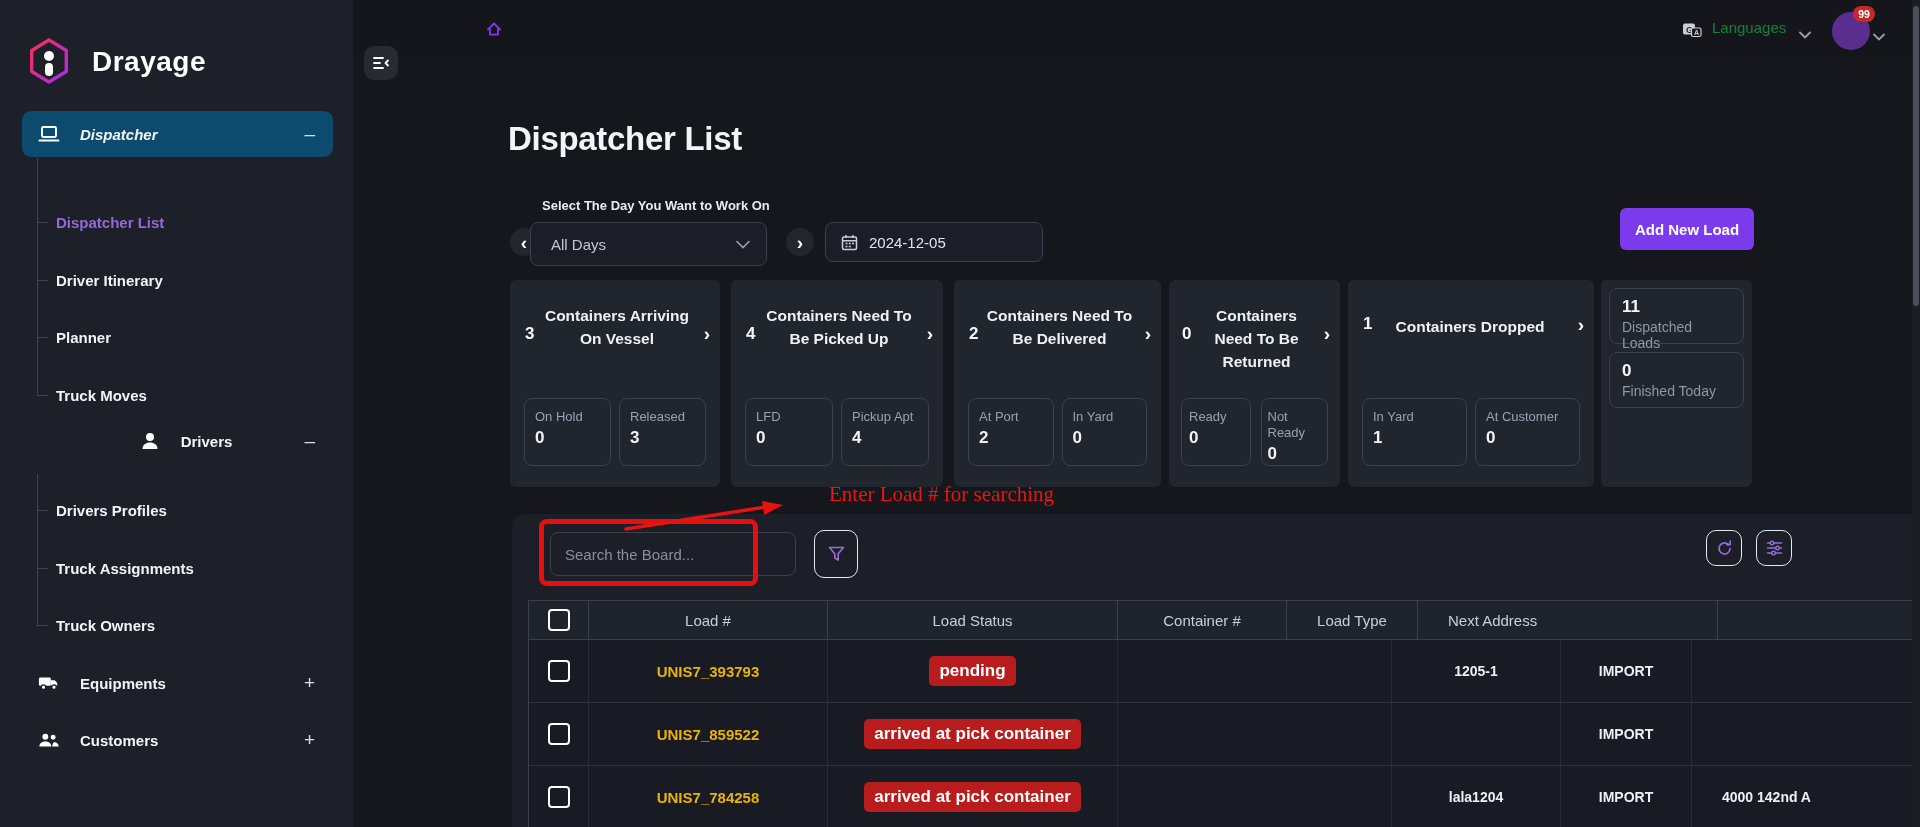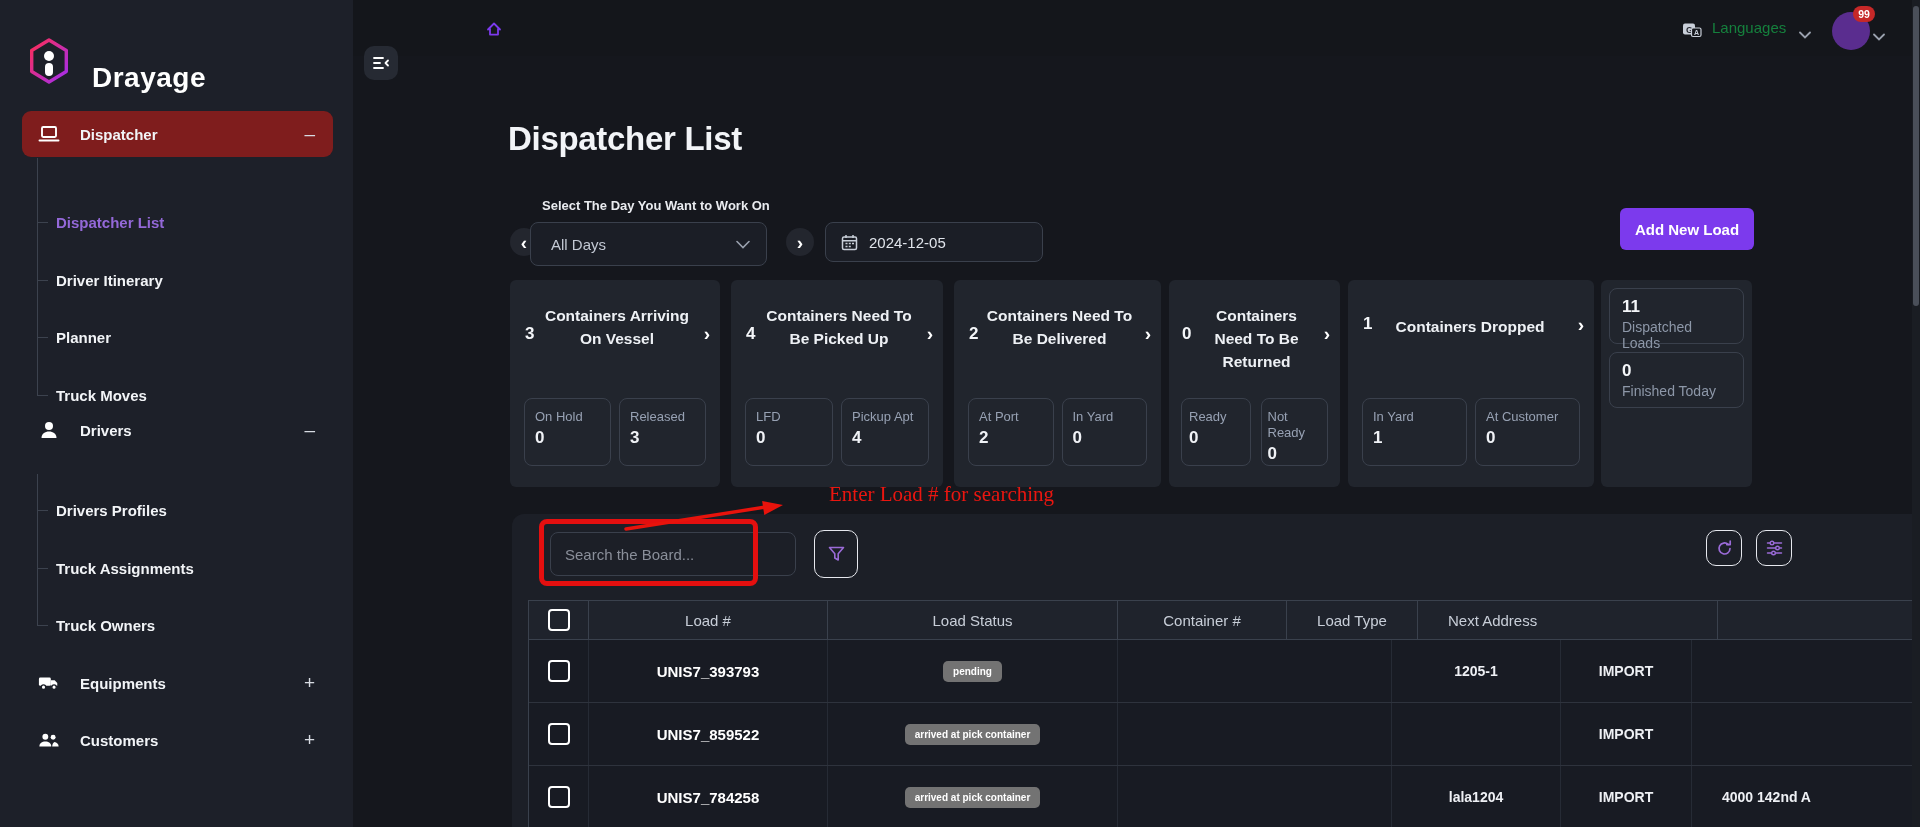--- a/index.html
+++ b/index.html
@@ -6,21 +6,21 @@
   #stage{position:relative;width:1920px;height:827px;overflow:hidden;
     background:#15171d;font-family:"Liberation Sans",sans-serif;color:#eef0f4;}
   .abs{position:absolute;}
   
   #topbar{left:353px;top:0;width:1567px;height:56px;background:#14161b;}
   
   #sidebar{left:0;top:0;width:353px;height:827px;background:#1d2029;}
   .brand-name{font-size:28px;font-weight:700;letter-spacing:.5px;color:#fff;}
   .parent-item{position:absolute;left:22px;width:311px;height:46px;border-radius:9px;
     display:flex;align-items:center;cursor:pointer;}
-  .parent-item.active{background:#7f1d1d;}
+  .parent-item.active{background:#0c4a6e;font-style:italic;}
   .parent-item .p-icon{width:22px;height:22px;margin-left:16px;display:flex;align-items:center;justify-content:center;}
   .parent-item .p-label{margin-left:20px;font-size:15px;font-weight:700;color:#f2f4f7;}
   .parent-item .p-toggle{position:absolute;right:18px;font-size:19px;color:#d7dbe2;font-weight:400;}
   .tree-line{position:absolute;left:37px;width:0;border-left:1.5px solid #3c424e;}
   .child-item{position:absolute;left:45px;width:265px;height:22px;display:flex;align-items:center;
     padding-left:11px;box-sizing:border-box;cursor:pointer;font-size:15px;font-weight:700;color:#f2f4f7;}
   .child-item::before{content:"";position:absolute;left:-8px;top:50%;width:11px;height:0;border-top:1.5px solid #3c424e;}
   .child-item.active{color:#9468d8;}
   
   .page-title{font-size:33px;font-weight:600;letter-spacing:-.3px;color:#f2f4f7;}
@@ -58,22 +58,22 @@
     border-left:1px solid #3a414d;box-sizing:border-box;}
   .trow{display:flex;width:1463px;}
   .thead{height:38px;background:#1f232c;border-top:1px solid #3a414d;border-bottom:1px solid #3a414d;}
   .thead .cell{border-right:1px solid #3a414d;font-size:15px;font-weight:500;color:#c8ced8;}
   .tbody-row{height:62px;background:#181b23;border-bottom:1px solid #2e333d;}
   .tbody-row .cell{border-right:1px solid #262b35;}
   .cell{display:flex;align-items:center;justify-content:center;box-sizing:border-box;overflow:hidden;}
   .c0{width:60px;} .c1{width:239px;} .c2{width:290px;} .c3{width:274px;} .c4{width:169px;} .c5{width:131px;}
   .c6{width:300px;justify-content:flex-start;padding-left:30px;}
   .cb{width:18px;height:18px;border:2px solid #fff;border-radius:4px;background:transparent;cursor:pointer;}
-  .load-link{color:#ffffff;font-size:15px;font-weight:600;cursor:pointer;}
-  .badge{background:#737373;color:#fff;font-size:10px;font-weight:700;padding:5px 10px;border-radius:5px;white-space:nowrap;}
+  .load-link{color:#eab308;font-size:15px;font-weight:600;cursor:pointer;}
+  .badge{background:#b91c1c;color:#fff;font-size:17px;font-weight:700;padding:5px 10px;border-radius:5px;white-space:nowrap;}
   .val{font-size:14px;font-weight:700;color:#eef0f4;white-space:nowrap;}
   
   .annotation-text{font-family:"Liberation Serif",serif;font-size:21px;color:#ea1610;white-space:nowrap;}
   .red-rect{border:5px solid #e40f0f;border-radius:8px;}
   
   .tb-text{font-size:15px;color:#15803d;}
   .avatar{width:38px;height:38px;border-radius:50%;background:#5a2d8f;}
   .noti{position:absolute;width:22px;height:16px;background:#c62828;border-radius:8px;
     display:flex;align-items:center;justify-content:center;font-size:10.5px;font-weight:700;color:#fff;}
   #scrollbar-track{left:1912px;top:0;width:8px;height:827px;background:#1a1d23;}
@@ -120,39 +120,39 @@
             <linearGradient id="hexg" x1="0" y1="0" x2="1" y2="1">
           <stop offset="0" stop-color="#ff2d55"></stop>
               <stop offset="1" stop-color="#a12df0"></stop>
             </linearGradient>
           </defs>
         <polygon points="23,4 40.3,14.5 40.3,35.5 23,46 5.7,35.5 5.7,14.5" fill="none" stroke="url(#hexg)" stroke-width="3.4" stroke-linejoin="round"></polygon>
         <circle cx="23" cy="20" r="5" fill="#fff"></circle>
         <rect x="19" y="27" width="8" height="13" rx="4" fill="#fff"></rect>
       </svg>
     </span>
-    <span class="abs brand-name" style="left:92px;top:62px;">Drayage</span>
+    <span class="abs brand-name" style="left:92px;top:46px;">Drayage</span>
 
     <div class="parent-item active" style="top:111px;">
       <span class="p-icon">
         <svg width="22" height="20" viewBox="0 0 22 20">
             <rect x="4" y="3" width="14" height="10" rx="1.2" fill="none" stroke="#fff" stroke-width="1.9"></rect>
             <path d="M1.5 16.5h19" stroke="#fff" stroke-width="1.9" stroke-linecap="round"></path>
           </svg>
       </span>
       <span class="p-label">Dispatcher</span>
       <span class="p-toggle">–</span>
     </div>
     <div class="tree-line" style="top:158px;height:237px;"></div>
     <div class="child-item active" style="top:211px;">Dispatcher List</div>
     <div class="child-item" style="top:269px;">Driver Itinerary</div>
     <div class="child-item" style="top:326px;">Planner</div>
     <div class="child-item" style="top:384px;">Truck Moves</div>
 
-    <div class="parent-item" style="top:407px;">
+    <div class="parent-item" style="top:418px;justify-content:center;">
       <span class="p-icon">
         <svg width="22" height="22" viewBox="0 0 22 22">
             <circle cx="11" cy="7" r="4" fill="#fff"></circle>
             <path d="M3.5 19c0-4.1 3.4-6.4 7.5-6.4s7.5 2.3 7.5 6.4z" fill="#fff"></path>
           </svg>
       </span>
       <span class="p-label">Drivers</span>
       <span class="p-toggle">–</span>
     </div>
     <div class="tree-line" style="top:474px;height:152px;"></div>

